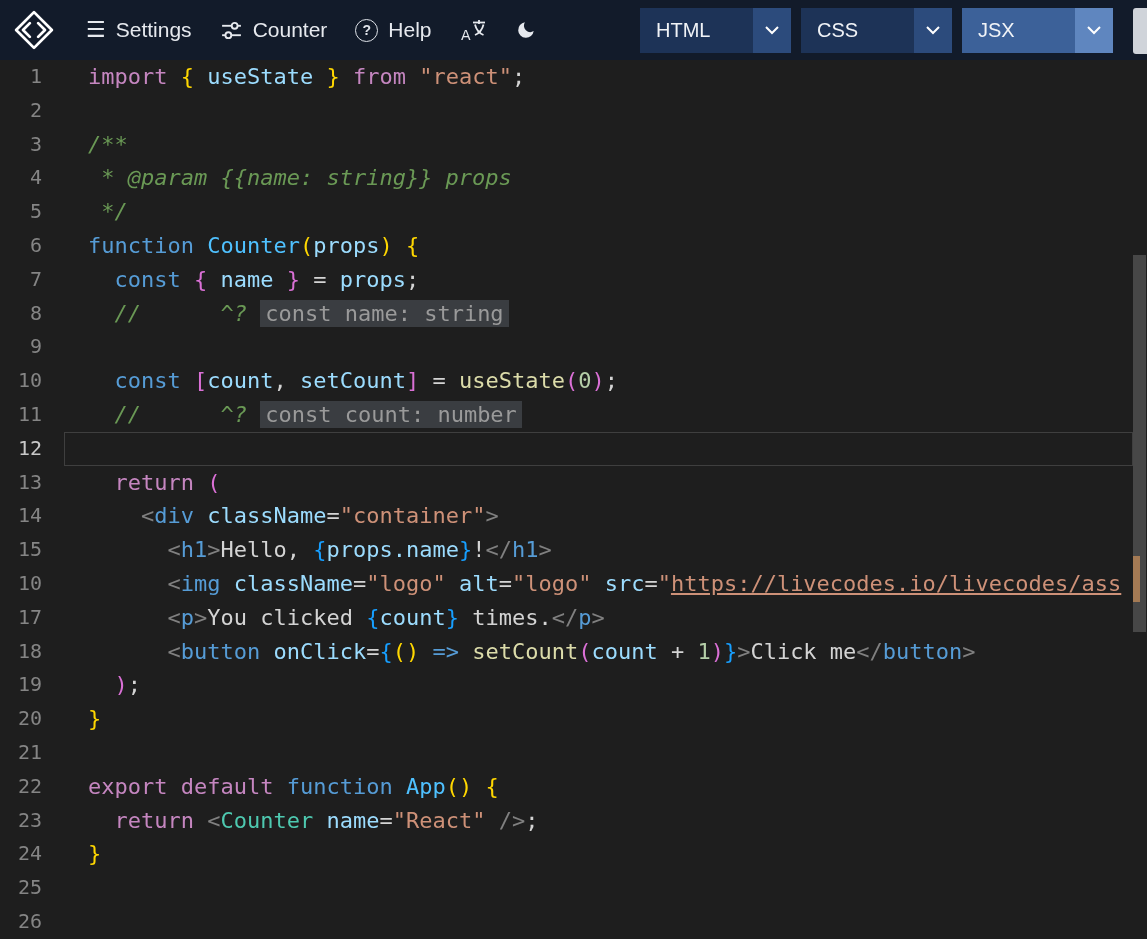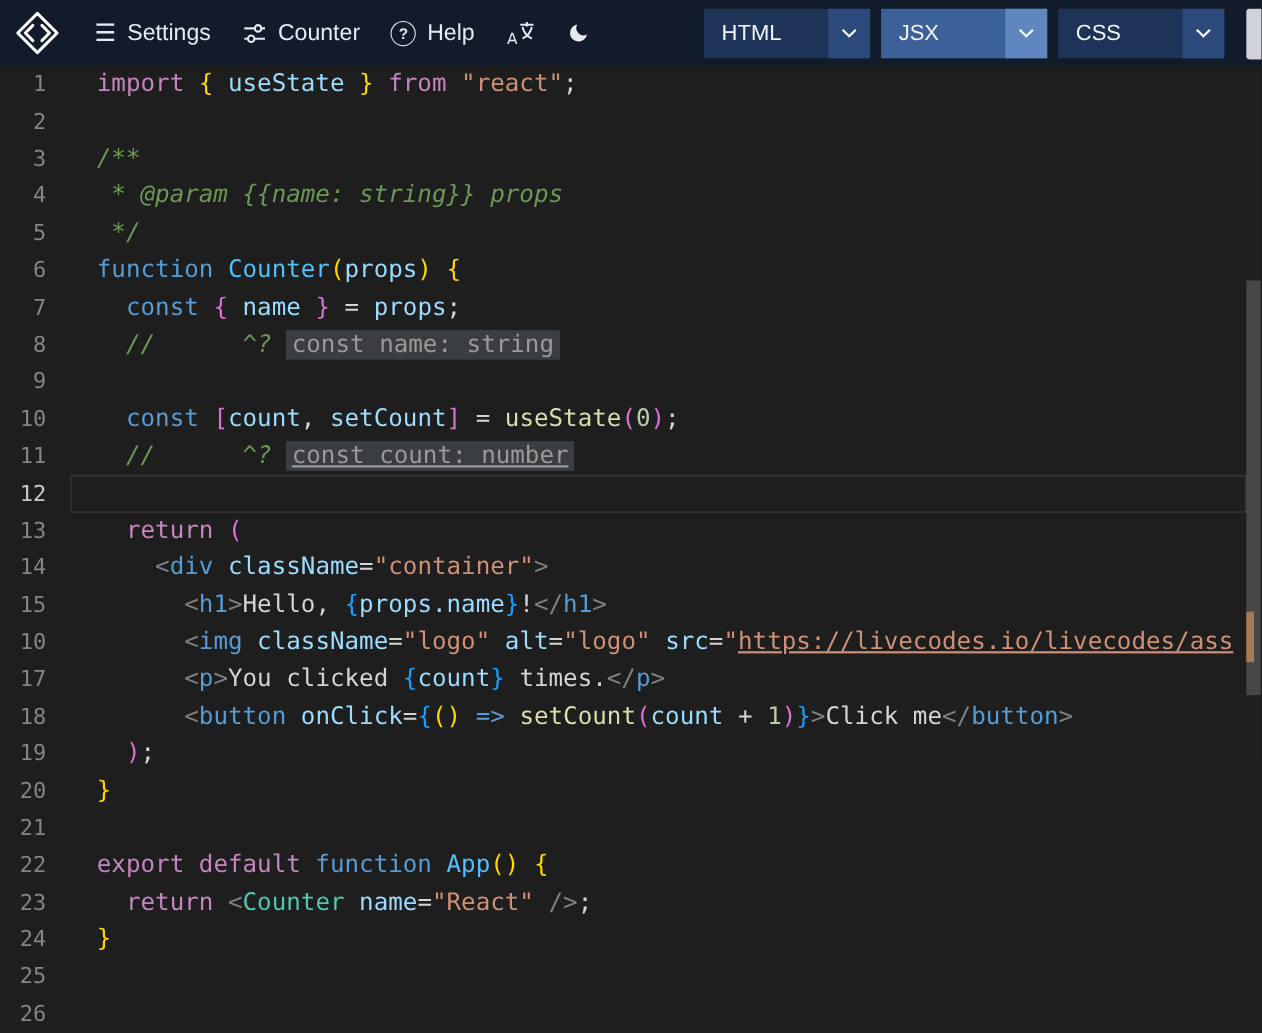--- a/index.html
+++ b/index.html
@@ -112,30 +112,30 @@
 
   <div class="tabs">
       <div class="tab">
         <span class="tab-label">HTML</span>
         <div class="tab-chevron">
           <svg width="14" height="9" viewBox="0 0 14 9">
             <path d="M1 1l6 6 6-6" stroke="#fff" stroke-width="2" fill="none"></path>
           </svg>
         </div>
       </div>
-      <div class="tab active">
-        <span class="tab-label">JSX</span>
+      <div class="tab">
+        <span class="tab-label">CSS</span>
         <div class="tab-chevron">
           <svg width="14" height="9" viewBox="0 0 14 9">
             <path d="M1 1l6 6 6-6" stroke="#fff" stroke-width="2" fill="none"></path>
           </svg>
         </div>
       </div>
-      <div class="tab">
-        <span class="tab-label">CSS</span>
+      <div class="tab active">
+        <span class="tab-label">JSX</span>
         <div class="tab-chevron">
           <svg width="14" height="9" viewBox="0 0 14 9">
             <path d="M1 1l6 6 6-6" stroke="#fff" stroke-width="2" fill="none"></path>
           </svg>
         </div>
       </div>
     </div>
 
   <div class="clipped-edge"></div>
 </div>
@@ -175,21 +175,21 @@
         <div class="code-line"><span style="color: rgb(197, 134, 192);">import</span><span style="color: rgb(212, 212, 212);"> </span><span style="color: rgb(255, 215, 0);">{</span><span style="color: rgb(156, 220, 254);"> useState </span><span style="color: rgb(255, 215, 0);">}</span><span style="color: rgb(212, 212, 212);"> </span><span style="color: rgb(197, 134, 192);">from</span><span style="color: rgb(212, 212, 212);"> </span><span style="color: rgb(206, 145, 120);">"react"</span><span style="color: rgb(212, 212, 212);">;</span></div>
         <div class="code-line"></div>
         <div class="code-line"><span class="italic" style="color: rgb(106, 153, 85);">/**</span></div>
         <div class="code-line"><span class="italic" style="color: rgb(106, 153, 85);"> * @param {{name: string}} props</span></div>
         <div class="code-line"><span class="italic" style="color: rgb(106, 153, 85);"> */</span></div>
         <div class="code-line"><span style="color: rgb(86, 156, 214);">function</span><span style="color: rgb(212, 212, 212);"> </span><span style="color: rgb(79, 193, 255);">Counter</span><span style="color: rgb(255, 215, 0);">(</span><span style="color: rgb(156, 220, 254);">props</span><span style="color: rgb(255, 215, 0);">)</span><span style="color: rgb(212, 212, 212);"> </span><span style="color: rgb(255, 215, 0);">{</span></div>
         <div class="code-line"><span style="color: rgb(212, 212, 212);">  </span><span style="color: rgb(86, 156, 214);">const</span><span style="color: rgb(212, 212, 212);"> </span><span style="color: rgb(218, 112, 214);">{</span><span style="color: rgb(156, 220, 254);"> name </span><span style="color: rgb(218, 112, 214);">}</span><span style="color: rgb(212, 212, 212);"> = </span><span style="color: rgb(156, 220, 254);">props</span><span style="color: rgb(212, 212, 212);">;</span></div>
         <div class="code-line"><span class="italic" style="color: rgb(106, 153, 85);">  //      </span><span class="italic" style="color: rgb(106, 153, 85);">^? </span><span class="ghost" style="color: rgb(154, 154, 154);">const name: string</span></div>
         <div class="code-line"></div>
         <div class="code-line"><span style="color: rgb(212, 212, 212);">  </span><span style="color: rgb(86, 156, 214);">const</span><span style="color: rgb(212, 212, 212);"> </span><span style="color: rgb(218, 112, 214);">[</span><span style="color: rgb(156, 220, 254);">count</span><span style="color: rgb(212, 212, 212);">, </span><span style="color: rgb(156, 220, 254);">setCount</span><span style="color: rgb(218, 112, 214);">]</span><span style="color: rgb(212, 212, 212);"> = </span><span style="color: rgb(220, 220, 170);">useState</span><span style="color: rgb(218, 112, 214);">(</span><span style="color: rgb(181, 206, 168);">0</span><span style="color: rgb(218, 112, 214);">)</span><span style="color: rgb(212, 212, 212);">;</span></div>
-        <div class="code-line"><span class="italic" style="color: rgb(106, 153, 85);">  //      </span><span class="italic" style="color: rgb(106, 153, 85);">^? </span><span class="ghost" style="color: rgb(154, 154, 154); text-decoration: underline;">const count: number</span></div>
+        <div class="code-line"><span class="italic" style="color: rgb(106, 153, 85);">  //      </span><span class="italic" style="color: rgb(106, 153, 85);">^? </span><span class="ghost" style="color: rgb(154, 154, 154);">const count: number</span></div>
         <div class="code-line"></div>
         <div class="code-line"><span style="color: rgb(212, 212, 212);">  </span><span style="color: rgb(197, 134, 192);">return</span><span style="color: rgb(212, 212, 212);"> </span><span style="color: rgb(218, 112, 214);">(</span></div>
         <div class="code-line"><span style="color: rgb(212, 212, 212);">    </span><span style="color: rgb(128, 128, 128);">&lt;</span><span style="color: rgb(86, 156, 214);">div</span><span style="color: rgb(212, 212, 212);"> </span><span style="color: rgb(156, 220, 254);">className</span><span style="color: rgb(212, 212, 212);">=</span><span style="color: rgb(206, 145, 120);">"container"</span><span style="color: rgb(128, 128, 128);">&gt;</span></div>
         <div class="code-line"><span style="color: rgb(212, 212, 212);">      </span><span style="color: rgb(128, 128, 128);">&lt;</span><span style="color: rgb(86, 156, 214);">h1</span><span style="color: rgb(128, 128, 128);">&gt;</span><span style="color: rgb(212, 212, 212);">Hello, </span><span style="color: rgb(23, 159, 255);">{</span><span style="color: rgb(156, 220, 254);">props.name</span><span style="color: rgb(23, 159, 255);">}</span><span style="color: rgb(212, 212, 212);">!</span><span style="color: rgb(128, 128, 128);">&lt;/</span><span style="color: rgb(86, 156, 214);">h1</span><span style="color: rgb(128, 128, 128);">&gt;</span></div>
         <div class="code-line"><span style="color: rgb(212, 212, 212);">      </span><span style="color: rgb(128, 128, 128);">&lt;</span><span style="color: rgb(86, 156, 214);">img</span><span style="color: rgb(212, 212, 212);"> </span><span style="color: rgb(156, 220, 254);">className</span><span style="color: rgb(212, 212, 212);">=</span><span style="color: rgb(206, 145, 120);">"logo"</span><span style="color: rgb(212, 212, 212);"> </span><span style="color: rgb(156, 220, 254);">alt</span><span style="color: rgb(212, 212, 212);">=</span><span style="color: rgb(206, 145, 120);">"logo"</span><span style="color: rgb(212, 212, 212);"> </span><span style="color: rgb(156, 220, 254);">src</span><span style="color: rgb(212, 212, 212);">=</span><span style="color: rgb(206, 145, 120);">"</span><span class="link" style="color: rgb(206, 145, 120);">https://livecodes.io/livecodes/ass</span></div>
         <div class="code-line"><span style="color: rgb(212, 212, 212);">      </span><span style="color: rgb(128, 128, 128);">&lt;</span><span style="color: rgb(86, 156, 214);">p</span><span style="color: rgb(128, 128, 128);">&gt;</span><span style="color: rgb(212, 212, 212);">You clicked </span><span style="color: rgb(23, 159, 255);">{</span><span style="color: rgb(156, 220, 254);">count</span><span style="color: rgb(23, 159, 255);">}</span><span style="color: rgb(212, 212, 212);"> times.</span><span style="color: rgb(128, 128, 128);">&lt;/</span><span style="color: rgb(86, 156, 214);">p</span><span style="color: rgb(128, 128, 128);">&gt;</span></div>
         <div class="code-line"><span style="color: rgb(212, 212, 212);">      </span><span style="color: rgb(128, 128, 128);">&lt;</span><span style="color: rgb(86, 156, 214);">button</span><span style="color: rgb(212, 212, 212);"> </span><span style="color: rgb(156, 220, 254);">onClick</span><span style="color: rgb(212, 212, 212);">=</span><span style="color: rgb(23, 159, 255);">{</span><span style="color: rgb(255, 215, 0);">(</span><span style="color: rgb(255, 215, 0);">)</span><span style="color: rgb(212, 212, 212);"> </span><span style="color: rgb(86, 156, 214);">=&gt;</span><span style="color: rgb(212, 212, 212);"> </span><span style="color: rgb(220, 220, 170);">setCount</span><span style="color: rgb(218, 112, 214);">(</span><span style="color: rgb(156, 220, 254);">count</span><span style="color: rgb(212, 212, 212);"> + </span><span style="color: rgb(181, 206, 168);">1</span><span style="color: rgb(218, 112, 214);">)</span><span style="color: rgb(23, 159, 255);">}</span><span style="color: rgb(128, 128, 128);">&gt;</span><span style="color: rgb(212, 212, 212);">Click me</span><span style="color: rgb(128, 128, 128);">&lt;/</span><span style="color: rgb(86, 156, 214);">button</span><span style="color: rgb(128, 128, 128);">&gt;</span></div>
         <div class="code-line"><span style="color: rgb(212, 212, 212);">  </span><span style="color: rgb(218, 112, 214);">)</span><span style="color: rgb(212, 212, 212);">;</span></div>
         <div class="code-line"><span style="color: rgb(255, 215, 0);">}</span></div>
         <div class="code-line"></div>

